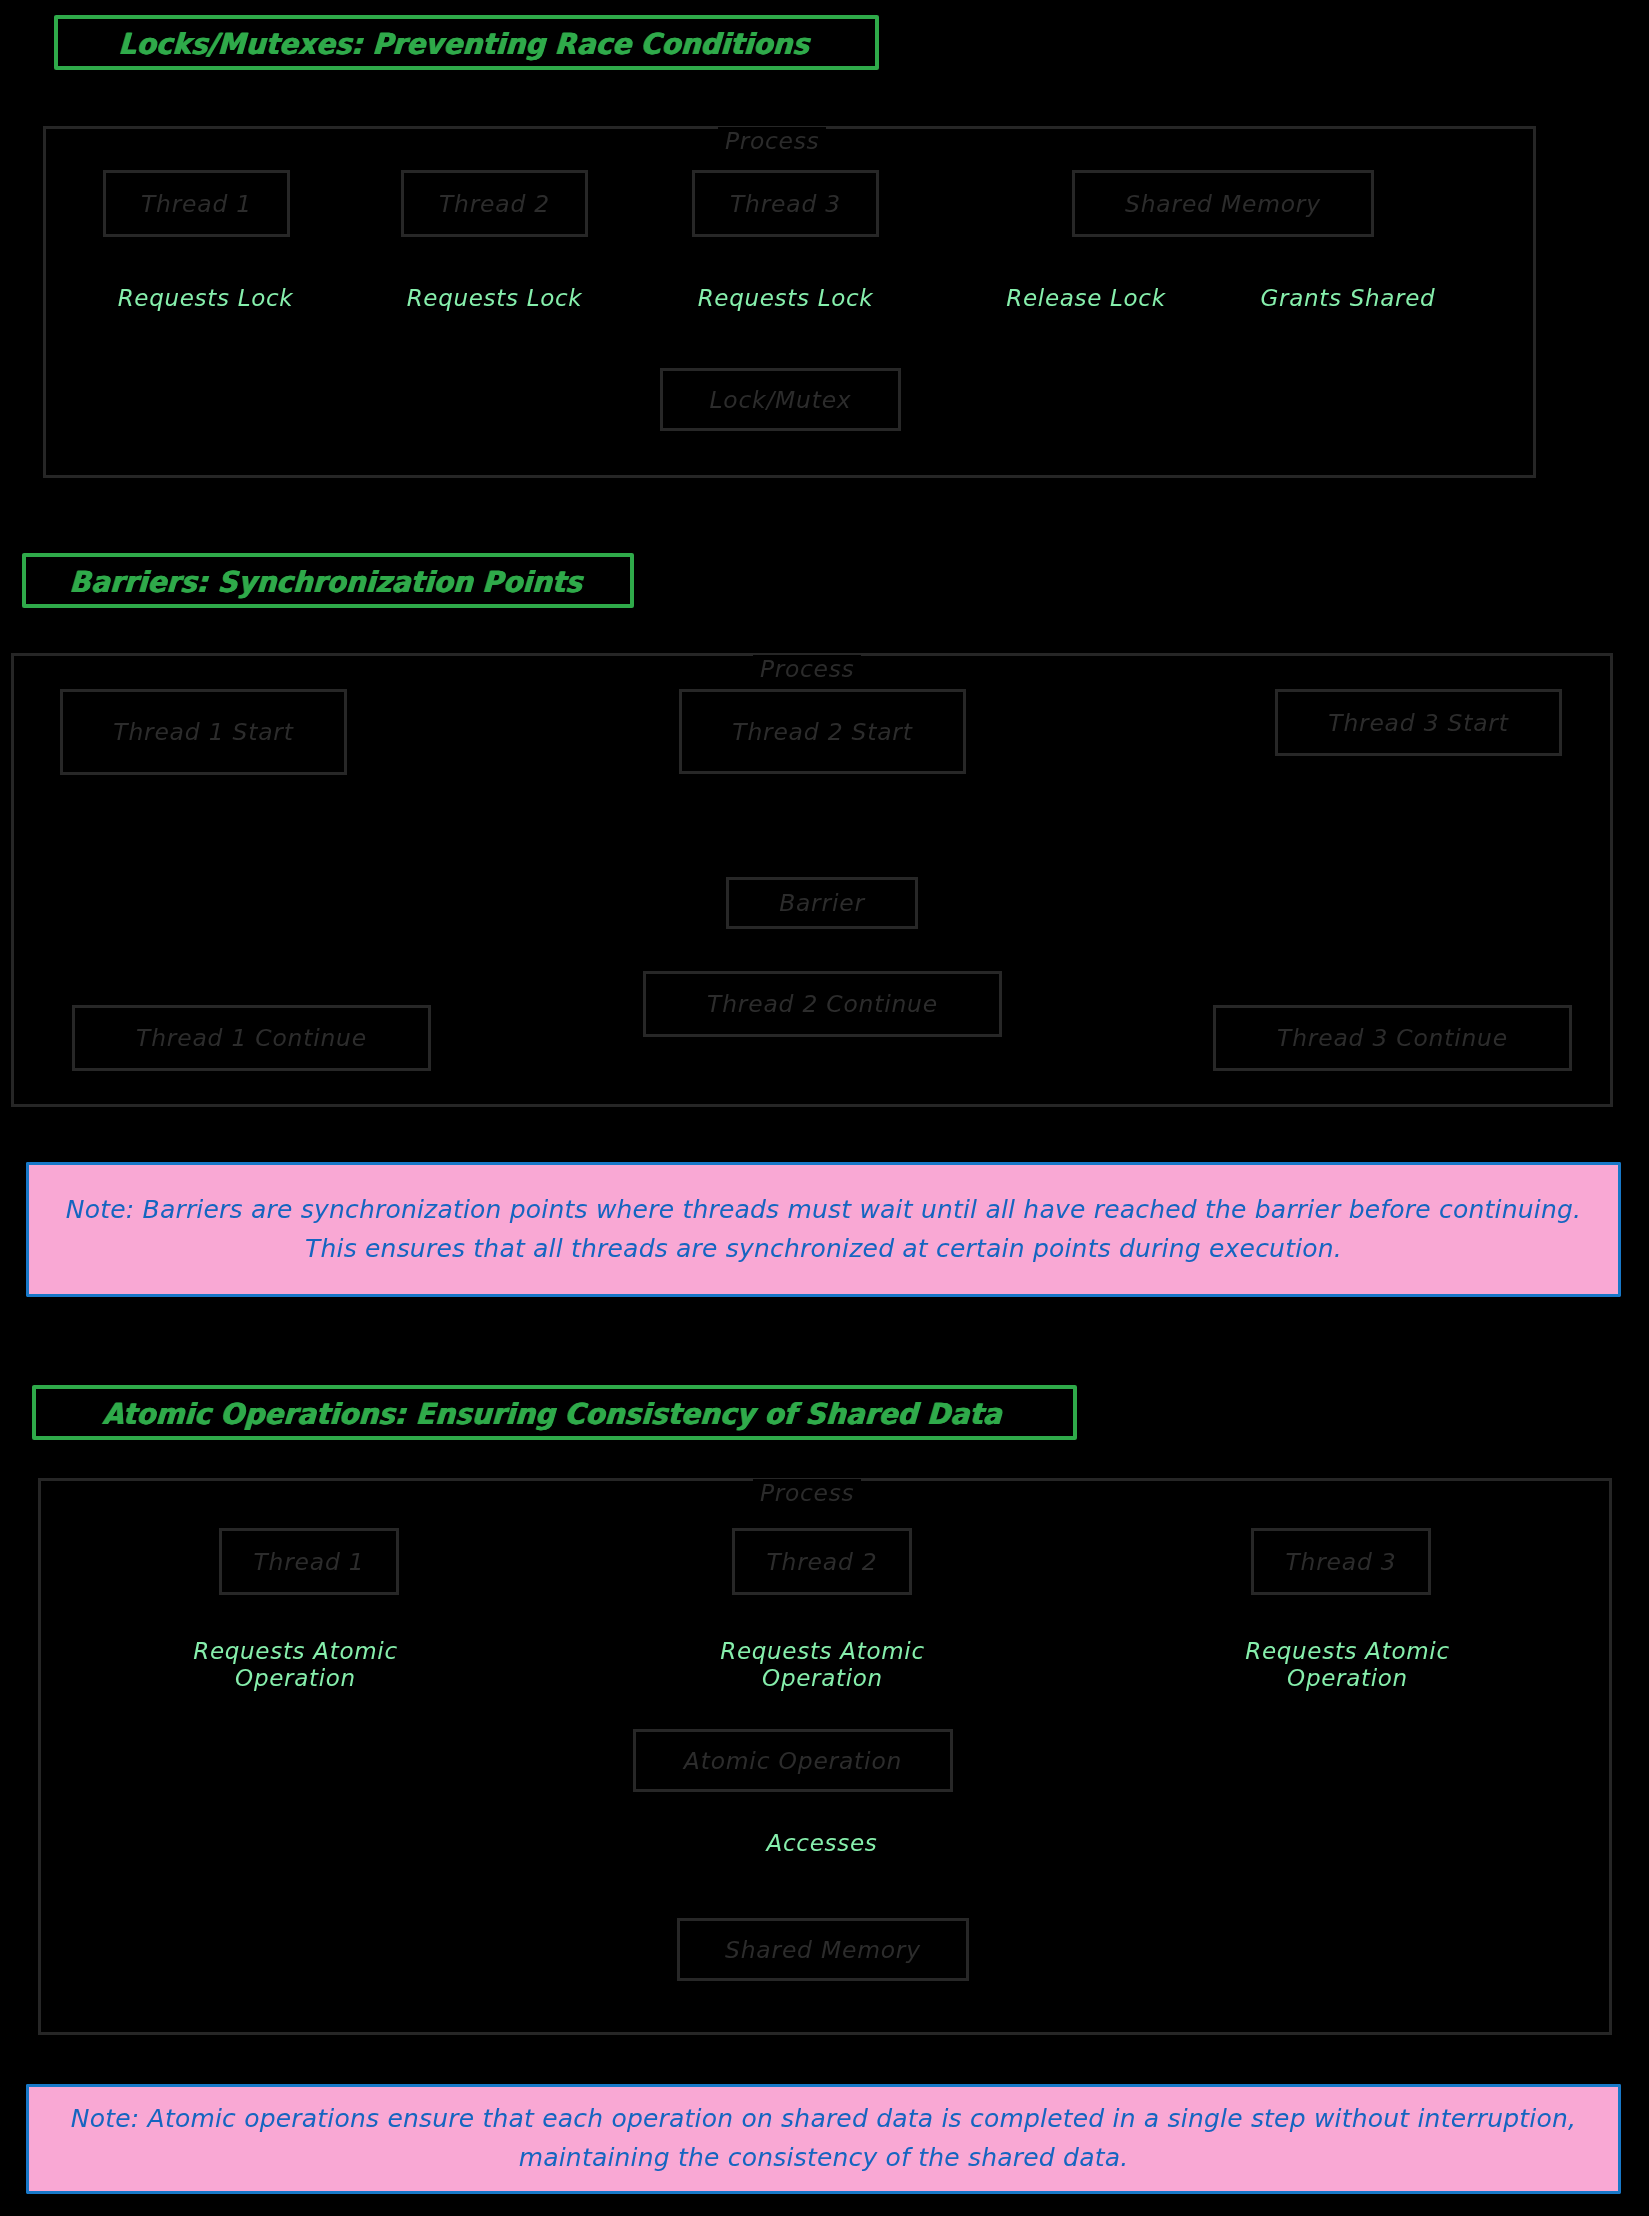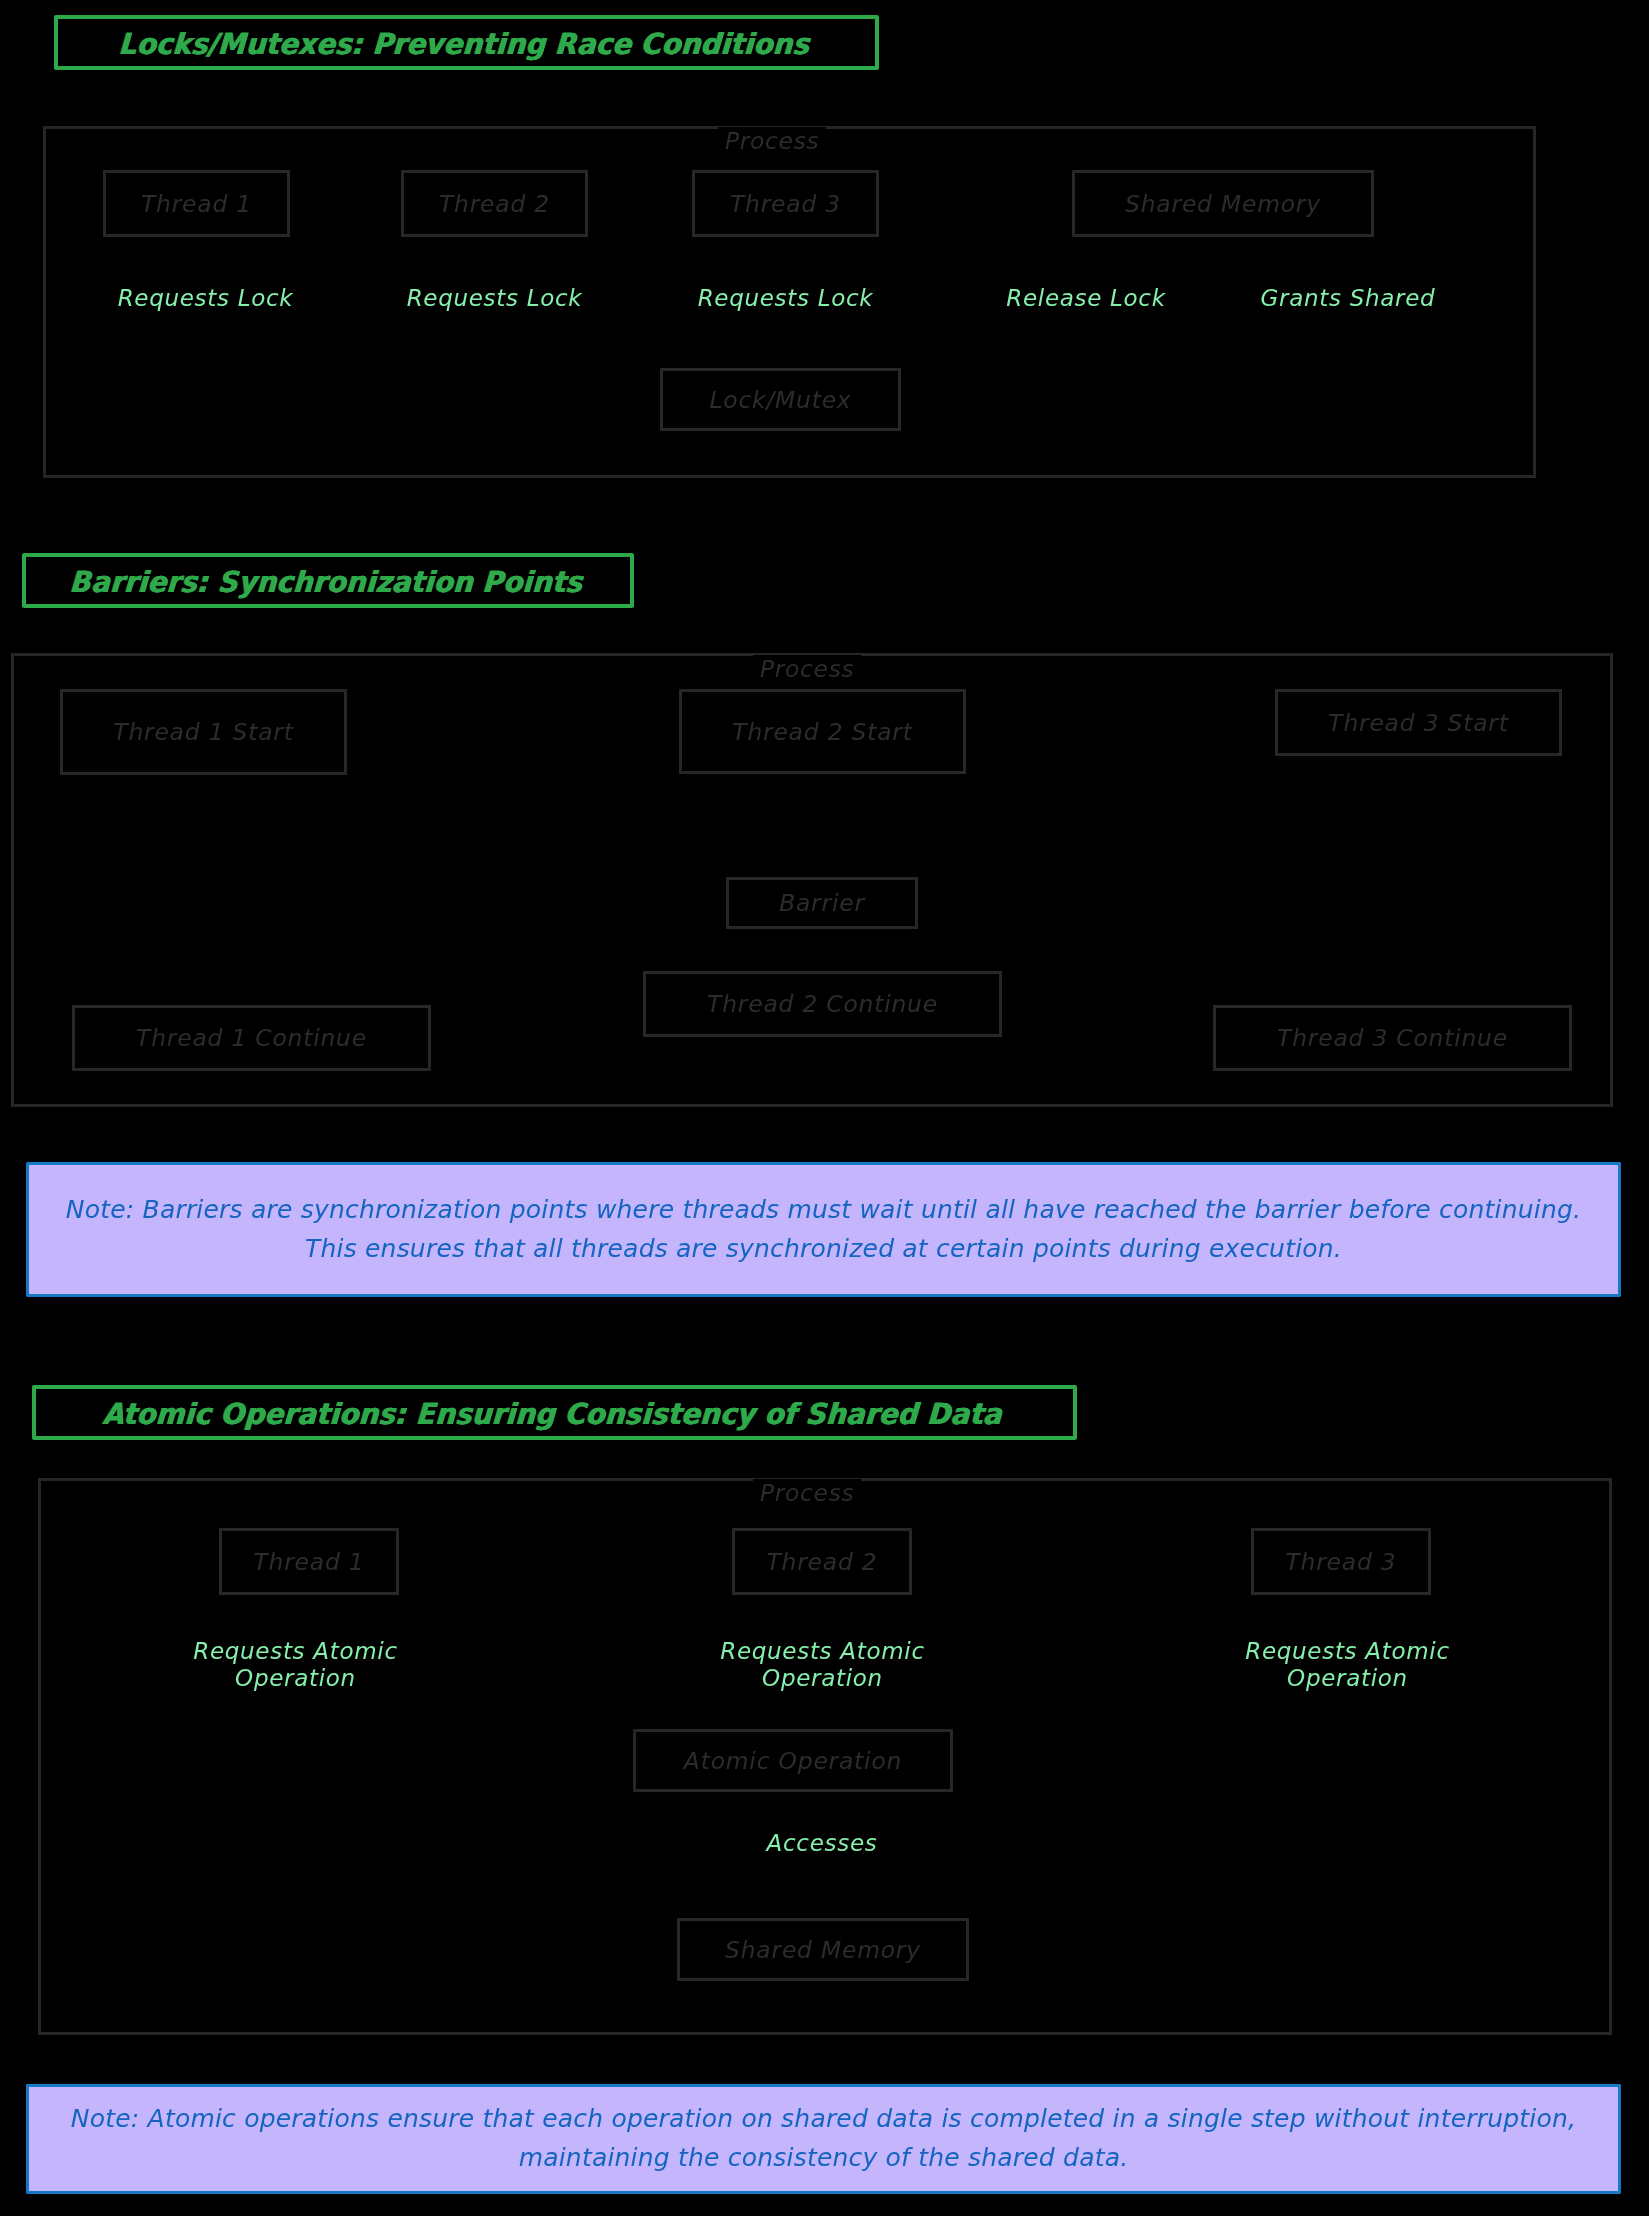--- a/index.html
+++ b/index.html
@@ -77,21 +77,21 @@
     white-space:pre-line;
   }
 
   
   svg.edges{position:absolute;left:0;top:0;width:1650px;height:2216px;overflow:visible;pointer-events:none;}
   svg.edges path, svg.edges line{stroke:#2a2a2a;stroke-width:5;fill:none;stroke-linecap:round;stroke-linejoin:round;}
 
   
   .note{
     position:absolute;
-    background:#c4b5fd;
+    background:#f9a8d4;
     border:3.4px solid #1878c8;
     box-sizing:border-box;
     display:flex;align-items:center;justify-content:flex-end;
     padding:15px 23.4px;
     border-radius:1.4px;
   }
   .note p{
     margin:0;
     color:#1565c0;
     font-size:25px;

